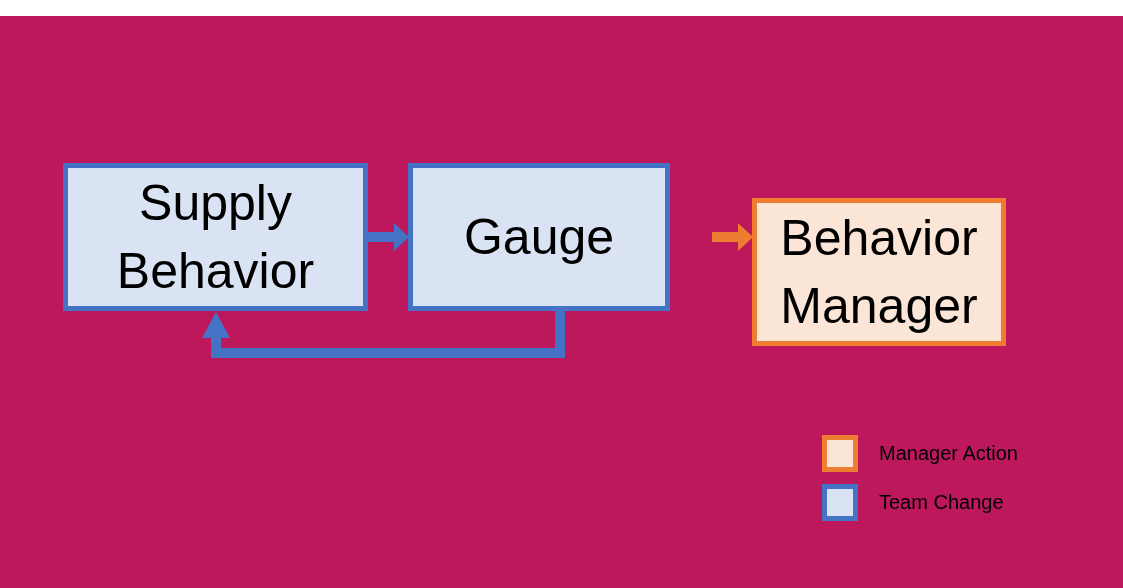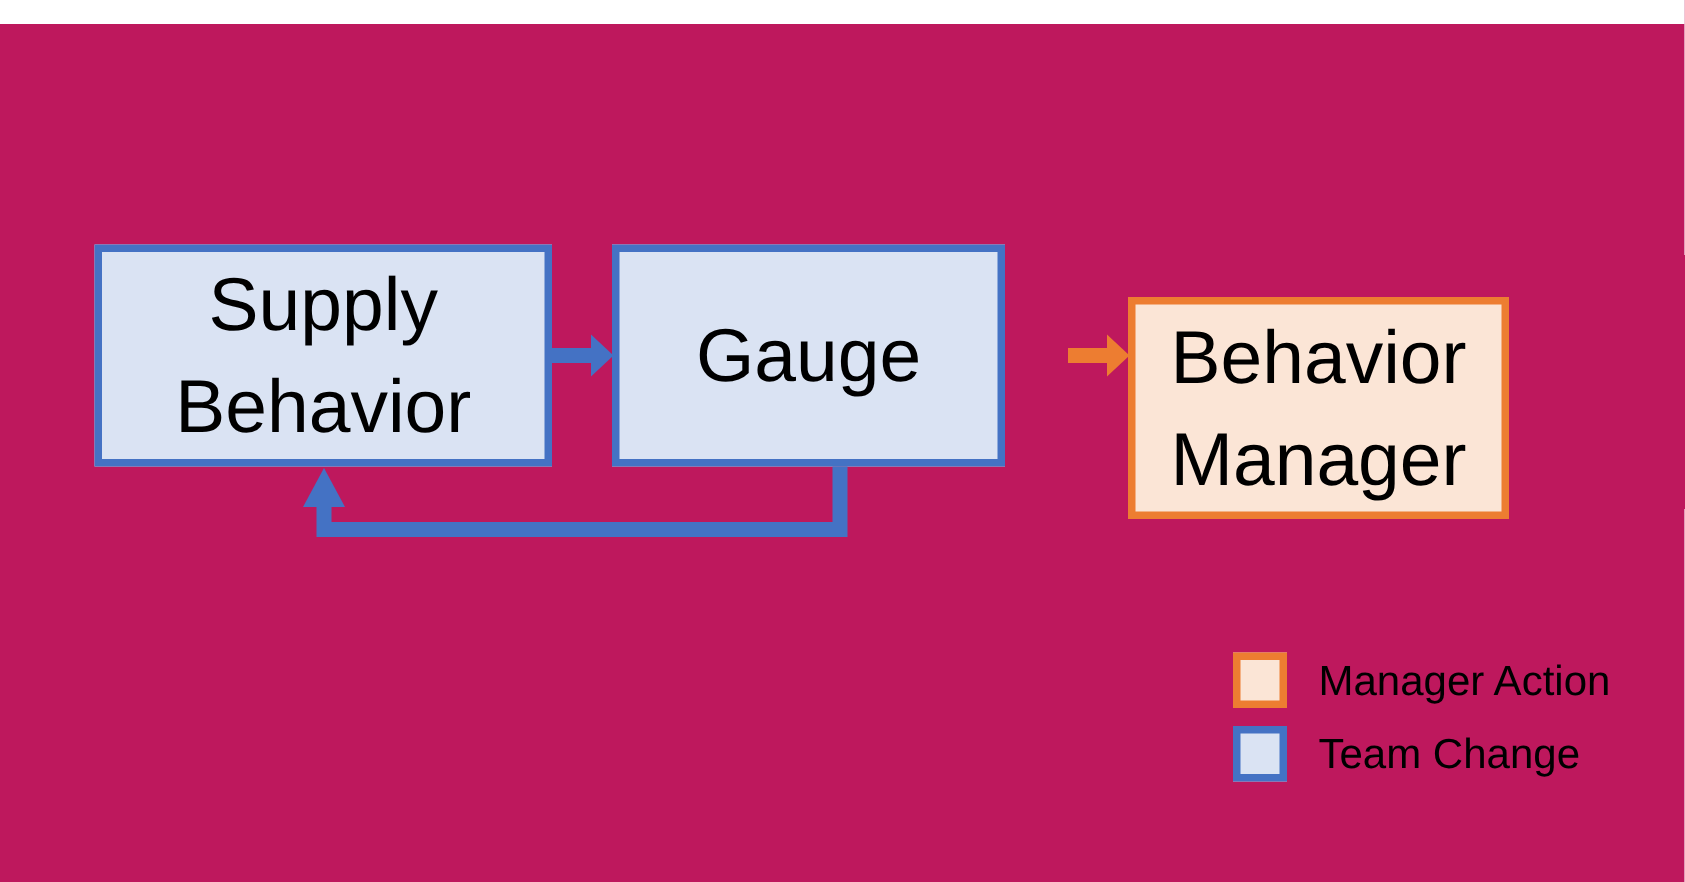--- a/index.html
+++ b/index.html
@@ -68,21 +68,21 @@
   }
   .swatch.manager {
     background: #FBE5D6;
     border: 5px solid #ED7D31;
   }
   .swatch.team {
     background: #DAE3F3;
     border: 5px solid #4472C4;
   }
   .legend-label {
-    font-size: 28px;
+    font-size: 20px;
     color: #000000;
     white-space: nowrap;
   }
 </style>
 </head>
 <body>
 
 <div class="canvas">
 
   <div class="node team" id="node-supply">

